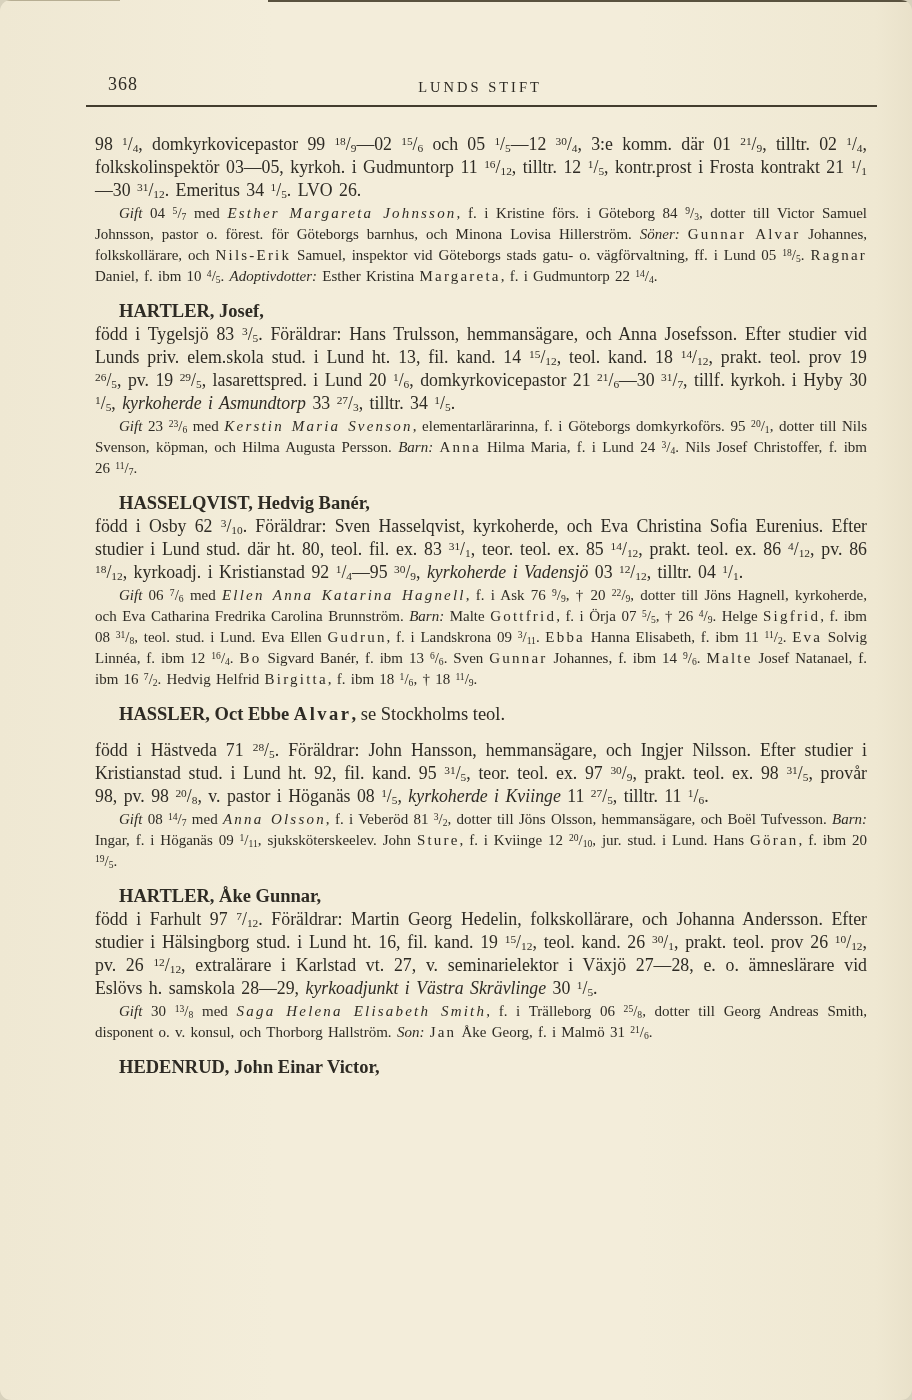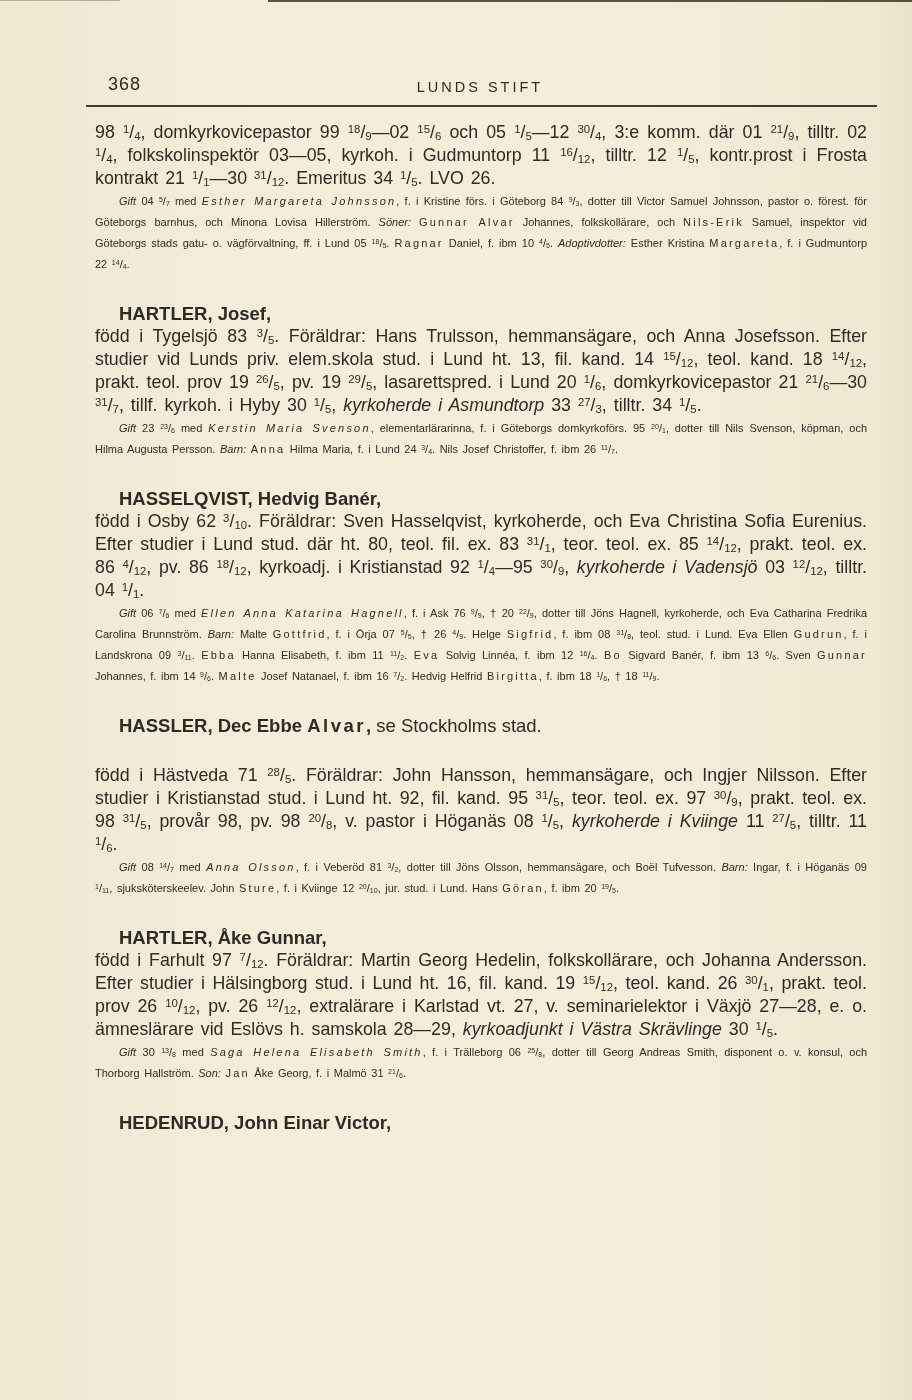--- a/index.html
+++ b/index.html
@@ -1,23 +1,24 @@
 <!DOCTYPE html>
 <html><head>
 <meta charset="utf-8">
 <style>
   html,body{margin:0;padding:0;background:#d8d2bd;}
   .page{
     position:relative;
     width:912px;height:1400px;
     margin:0 auto;
     background:linear-gradient(90deg,#efe8d3 0%,#f3edda 30%,#f3eddA 70%,#efe8d2 96%,#e9e1ca 100%);
-    font-family:Liberation Sans, sans-serif;
+    font-family:Liberation Serif, serif;
     color:#2e2b24;
     overflow:hidden;
+    border-radius:11px;
   }
   .top-edge{
     position:absolute;top:0;left:268px;right:0;height:2px;
     background:#59523f;
   }
   .top-edge-left{
     position:absolute;top:0;left:0;width:120px;height:1px;
     background:#b7ae93;
   }
   .pagenum{
@@ -29,34 +30,34 @@
     text-align:center;font-size:14.5px;letter-spacing:3px;
   }
   .rule{
     position:absolute;left:86px;right:35px;top:105px;height:2px;
     background:#433d2e;
   }
   main{
     position:absolute;left:95px;top:121px;width:772px;
   }
   p{margin:0;}
-  .entry{margin-top:27px;}
-  .entry:first-child{margin-top:0;}
+  .entry{margin-top:13px;}
+  .entry:first-child{margin-top:12px;}
   .head{
     font-size:18.5px;line-height:23px;
     padding-left:24px;
     font-weight:normal;
   }
   .bodytext{
     font-size:17.8px;line-height:23px;
     text-align:justify;
     word-spacing:2px;
   }
   .fine{
-    font-size:11px;line-height:21px;
+    font-size:15px;line-height:21px;
     text-align:justify;text-indent:24px;
     word-spacing:1.5px;
     margin-top:1px;
   }
   .seg-i{font-style:italic;}
   .seg-b{font-weight:bold;}
   .seg-sp{letter-spacing:2.2px;}
   .seg-isp{font-style:italic;letter-spacing:2.2px;}
   .seg-bsp{font-weight:bold;letter-spacing:2.5px;}
   .frac{white-space:nowrap;letter-spacing:0;}
@@ -87,21 +88,21 @@
         <p class="head"><span class="seg-b">HARTLER, Josef,</span></p>
         <p class="bodytext"><span>född i Tygelsjö 83 <span class="frac"><sup>3</sup>/<sub>5</sub></span>. Föräldrar: Hans Trulsson, hemmansägare, och Anna Josefsson. Efter studier vid Lunds priv. elem.skola stud. i Lund ht. 13, fil. kand. 14 <span class="frac"><sup>15</sup>/<sub>12</sub></span>, teol. kand. 18 <span class="frac"><sup>14</sup>/<sub>12</sub></span>, prakt. teol. prov 19 <span class="frac"><sup>26</sup>/<sub>5</sub></span>, pv. 19 <span class="frac"><sup>29</sup>/<sub>5</sub></span>, lasarettspred. i Lund 20 <span class="frac"><sup>1</sup>/<sub>6</sub></span>, domkyrkovicepastor 21 <span class="frac"><sup>21</sup>/<sub>6</sub></span>—30 <span class="frac"><sup>31</sup>/<sub>7</sub></span>, tillf. kyrkoh. i Hyby 30 <span class="frac"><sup>1</sup>/<sub>5</sub></span>, </span><span class="seg-i">kyrkoherde i Asmundtorp</span><span> 33 <span class="frac"><sup>27</sup>/<sub>3</sub></span>, tilltr. 34 <span class="frac"><sup>1</sup>/<sub>5</sub></span>.</span></p>
         <p class="fine"><span class="seg-i">Gift</span><span> 23 <span class="frac"><sup>23</sup>/<sub>6</sub></span> med </span><span class="seg-isp">Kerstin Maria Svenson</span><span>, elementarlärarinna, f. i Göteborgs domkyrkoförs. 95 <span class="frac"><sup>20</sup>/<sub>1</sub></span>, dotter till Nils Svenson, köpman, och Hilma Augusta Persson. </span><span class="seg-i">Barn:</span><span> </span><span class="seg-sp">Anna</span><span> Hilma Maria, f. i Lund 24 <span class="frac"><sup>3</sup>/<sub>4</sub></span>. Nils Josef Christoffer, f. ibm 26 <span class="frac"><sup>11</sup>/<sub>7</sub></span>.</span></p>
       </article>
       <article class="entry">
         <p class="head"><span class="seg-b">HASSELQVIST, Hedvig Banér,</span></p>
         <p class="bodytext"><span>född i Osby 62 <span class="frac"><sup>3</sup>/<sub>10</sub></span>. Föräldrar: Sven Hasselqvist, kyrkoherde, och Eva Christina Sofia Eurenius. Efter studier i Lund stud. där ht. 80, teol. fil. ex. 83 <span class="frac"><sup>31</sup>/<sub>1</sub></span>, teor. teol. ex. 85 <span class="frac"><sup>14</sup>/<sub>12</sub></span>, prakt. teol. ex. 86 <span class="frac"><sup>4</sup>/<sub>12</sub></span>, pv. 86 <span class="frac"><sup>18</sup>/<sub>12</sub></span>, kyrkoadj. i Kristianstad 92 <span class="frac"><sup>1</sup>/<sub>4</sub></span>—95 <span class="frac"><sup>30</sup>/<sub>9</sub></span>, </span><span class="seg-i">kyrkoherde i Vadensjö</span><span> 03 <span class="frac"><sup>12</sup>/<sub>12</sub></span>, tilltr. 04 <span class="frac"><sup>1</sup>/<sub>1</sub></span>.</span></p>
         <p class="fine"><span class="seg-i">Gift</span><span> 06 <span class="frac"><sup>7</sup>/<sub>6</sub></span> med </span><span class="seg-isp">Ellen Anna Katarina Hagnell</span><span>, f. i Ask 76 <span class="frac"><sup>9</sup>/<sub>9</sub></span>, † 20 <span class="frac"><sup>22</sup>/<sub>9</sub></span>, dotter till Jöns Hagnell, kyrkoherde, och Eva Catharina Fredrika Carolina Brunnström. </span><span class="seg-i">Barn:</span><span> Malte </span><span class="seg-sp">Gottfrid</span><span>, f. i Örja 07 <span class="frac"><sup>5</sup>/<sub>5</sub></span>, † 26 <span class="frac"><sup>4</sup>/<sub>9</sub></span>. Helge </span><span class="seg-sp">Sigfrid</span><span>, f. ibm 08 <span class="frac"><sup>31</sup>/<sub>8</sub></span>, teol. stud. i Lund. Eva Ellen </span><span class="seg-sp">Gudrun</span><span>, f. i Landskrona 09 <span class="frac"><sup>3</sup>/<sub>11</sub></span>. </span><span class="seg-sp">Ebba</span><span> Hanna Elisabeth, f. ibm 11 <span class="frac"><sup>11</sup>/<sub>2</sub></span>. </span><span class="seg-sp">Eva</span><span> Solvig Linnéa, f. ibm 12 <span class="frac"><sup>16</sup>/<sub>4</sub></span>. </span><span class="seg-sp">Bo</span><span> Sigvard Banér, f. ibm 13 <span class="frac"><sup>6</sup>/<sub>6</sub></span>. Sven </span><span class="seg-sp">Gunnar</span><span> Johannes, f. ibm 14 <span class="frac"><sup>9</sup>/<sub>6</sub></span>. </span><span class="seg-sp">Malte</span><span> Josef Natanael, f. ibm 16 <span class="frac"><sup>7</sup>/<sub>2</sub></span>. Hedvig Helfrid </span><span class="seg-sp">Birgitta</span><span>, f. ibm 18 <span class="frac"><sup>1</sup>/<sub>6</sub></span>, † 18 <span class="frac"><sup>11</sup>/<sub>9</sub></span>.</span></p>
       </article>
       <article class="entry">
-        <p class="head"><span class="seg-b">HASSLER, Dec Ebbe </span><span class="seg-bsp">Alvar</span><span class="seg-b">,</span><span> se Stockholms stad.</span></p>
+        <p class="head"><span class="seg-b">HASSLER, Oct Ebbe </span><span class="seg-bsp">Alvar</span><span class="seg-b">,</span><span> se Stockholms teol.</span></p>
       </article>
       <article class="entry">
         <p class="bodytext"><span>född i Hästveda 71 <span class="frac"><sup>28</sup>/<sub>5</sub></span>. Föräldrar: John Hansson, hemmansägare, och Ingjer Nilsson. Efter studier i Kristianstad stud. i Lund ht. 92, fil. kand. 95 <span class="frac"><sup>31</sup>/<sub>5</sub></span>, teor. teol. ex. 97 <span class="frac"><sup>30</sup>/<sub>9</sub></span>, prakt. teol. ex. 98 <span class="frac"><sup>31</sup>/<sub>5</sub></span>, provår 98, pv. 98 <span class="frac"><sup>20</sup>/<sub>8</sub></span>, v. pastor i Höganäs 08 <span class="frac"><sup>1</sup>/<sub>5</sub></span>, </span><span class="seg-i">kyrkoherde i Kviinge</span><span> 11 <span class="frac"><sup>27</sup>/<sub>5</sub></span>, tilltr. 11 <span class="frac"><sup>1</sup>/<sub>6</sub></span>.</span></p>
         <p class="fine"><span class="seg-i">Gift</span><span> 08 <span class="frac"><sup>14</sup>/<sub>7</sub></span> med </span><span class="seg-isp">Anna Olsson</span><span>, f. i Veberöd 81 <span class="frac"><sup>3</sup>/<sub>2</sub></span>, dotter till Jöns Olsson, hemmansägare, och Boël Tufvesson. </span><span class="seg-i">Barn:</span><span> Ingar, f. i Höganäs 09 <span class="frac"><sup>1</sup>/<sub>11</sub></span>, sjuksköterskeelev. John </span><span class="seg-sp">Sture</span><span>, f. i Kviinge 12 <span class="frac"><sup>20</sup>/<sub>10</sub></span>, jur. stud. i Lund. Hans </span><span class="seg-sp">Göran</span><span>, f. ibm 20 <span class="frac"><sup>19</sup>/<sub>5</sub></span>.</span></p>
       </article>
       <article class="entry">
         <p class="head"><span class="seg-b">HARTLER, Åke Gunnar,</span></p>
         <p class="bodytext"><span>född i Farhult 97 <span class="frac"><sup>7</sup>/<sub>12</sub></span>. Föräldrar: Martin Georg Hedelin, folkskollärare, och Johanna Andersson. Efter studier i Hälsingborg stud. i Lund ht. 16, fil. kand. 19 <span class="frac"><sup>15</sup>/<sub>12</sub></span>, teol. kand. 26 <span class="frac"><sup>30</sup>/<sub>1</sub></span>, prakt. teol. prov 26 <span class="frac"><sup>10</sup>/<sub>12</sub></span>, pv. 26 <span class="frac"><sup>12</sup>/<sub>12</sub></span>, extralärare i Karlstad vt. 27, v. seminarielektor i Växjö 27—28, e. o. ämneslärare vid Eslövs h. samskola 28—29, </span><span class="seg-i">kyrkoadjunkt i Västra Skrävlinge</span><span> 30 <span class="frac"><sup>1</sup>/<sub>5</sub></span>.</span></p>
         <p class="fine"><span class="seg-i">Gift</span><span> 30 <span class="frac"><sup>13</sup>/<sub>8</sub></span> med </span><span class="seg-isp">Saga Helena Elisabeth Smith</span><span>, f. i Trälleborg 06 <span class="frac"><sup>25</sup>/<sub>8</sub></span>, dotter till Georg Andreas Smith, disponent o. v. konsul, och Thorborg Hallström. </span><span class="seg-i">Son:</span><span> </span><span class="seg-sp">Jan</span><span> Åke Georg, f. i Malmö 31 <span class="frac"><sup>21</sup>/<sub>6</sub></span>.</span></p>
       </article>

